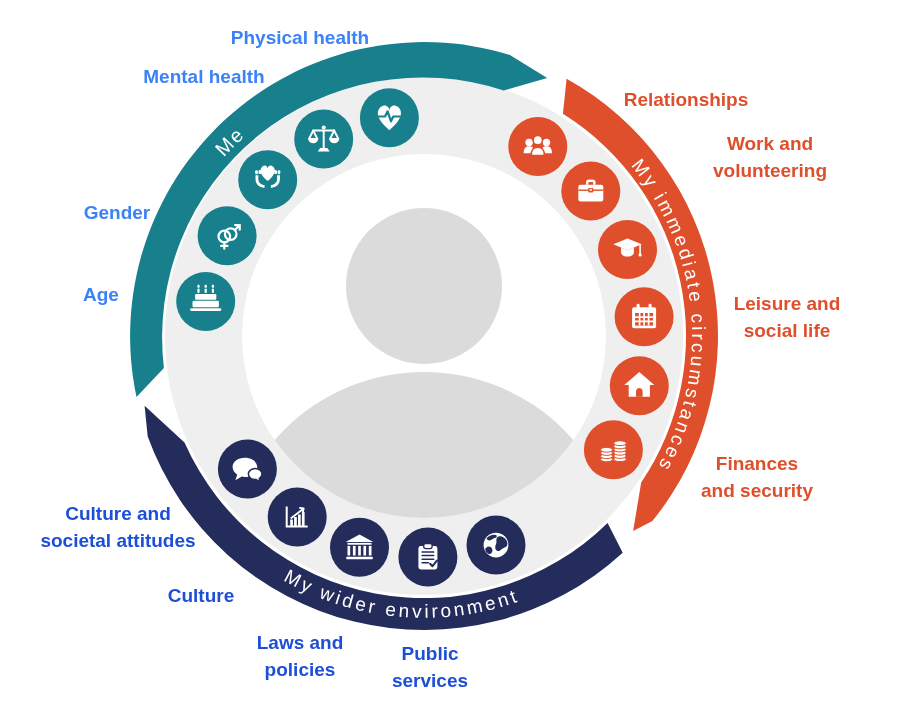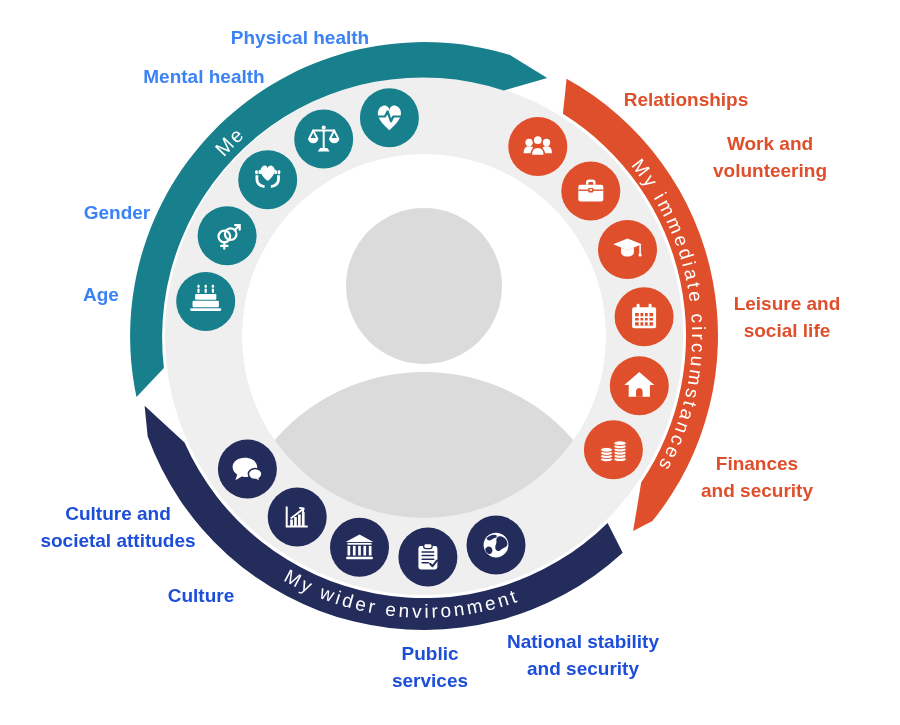--- a/index.html
+++ b/index.html
@@ -256,18 +256,18 @@
 <div class="label o" style="left:770px;top:158px">Work and
 volunteering</div>
 <div class="label o" style="left:787px;top:318px">Leisure and
 social life</div>
 <div class="label o" style="left:757px;top:478px">Finances
 and security</div>
 
 <div class="label n" style="left:118px;top:528px">Culture and
 societal attitudes</div>
 <div class="label n" style="left:201px;top:596px">Culture</div>
+<div class="label n" style="left:300px;top:657px">Laws and
+policies</div>
 <div class="label n" style="left:430px;top:668px">Public
 services</div>
-<div class="label n" style="left:583px;top:656px">National stability
-and security</div>
 
 </div>
 
 </body></html>

